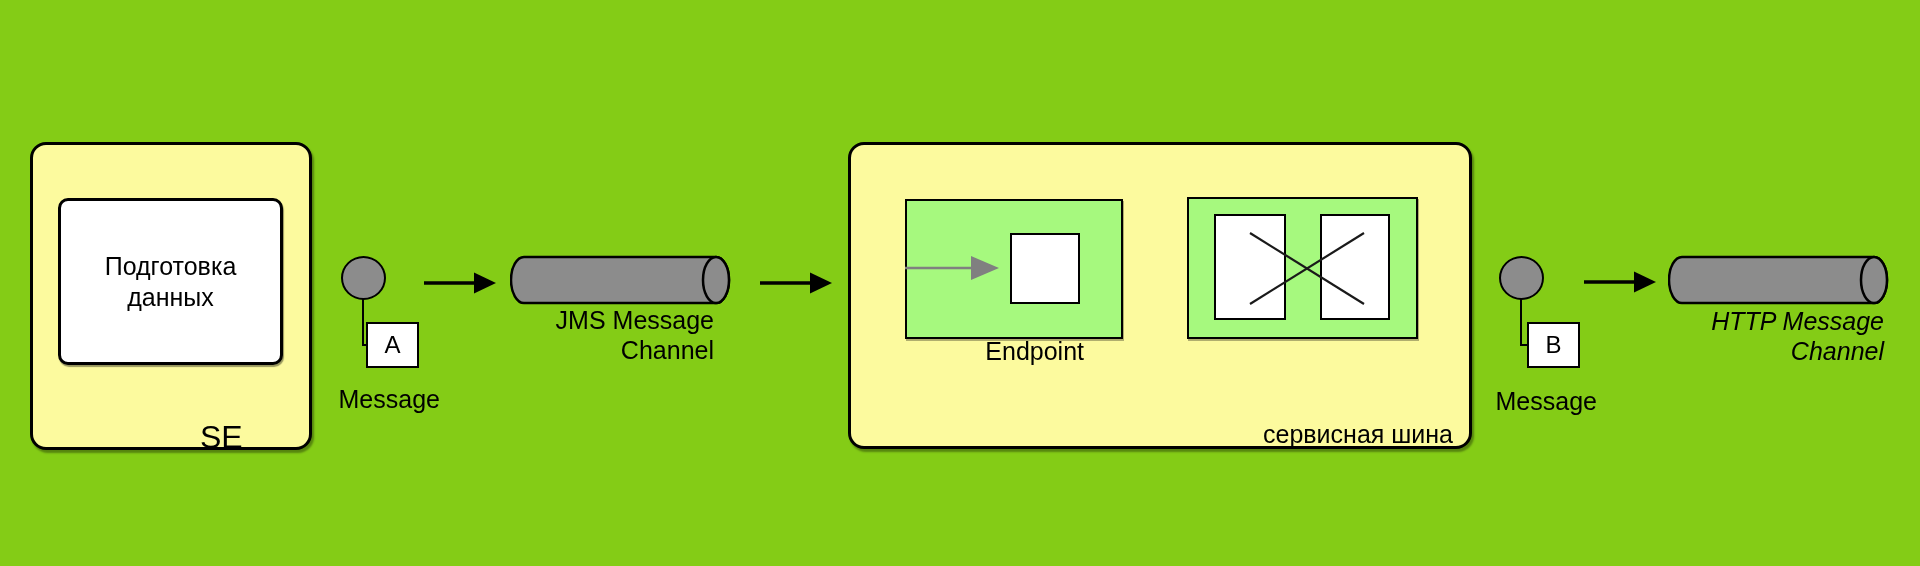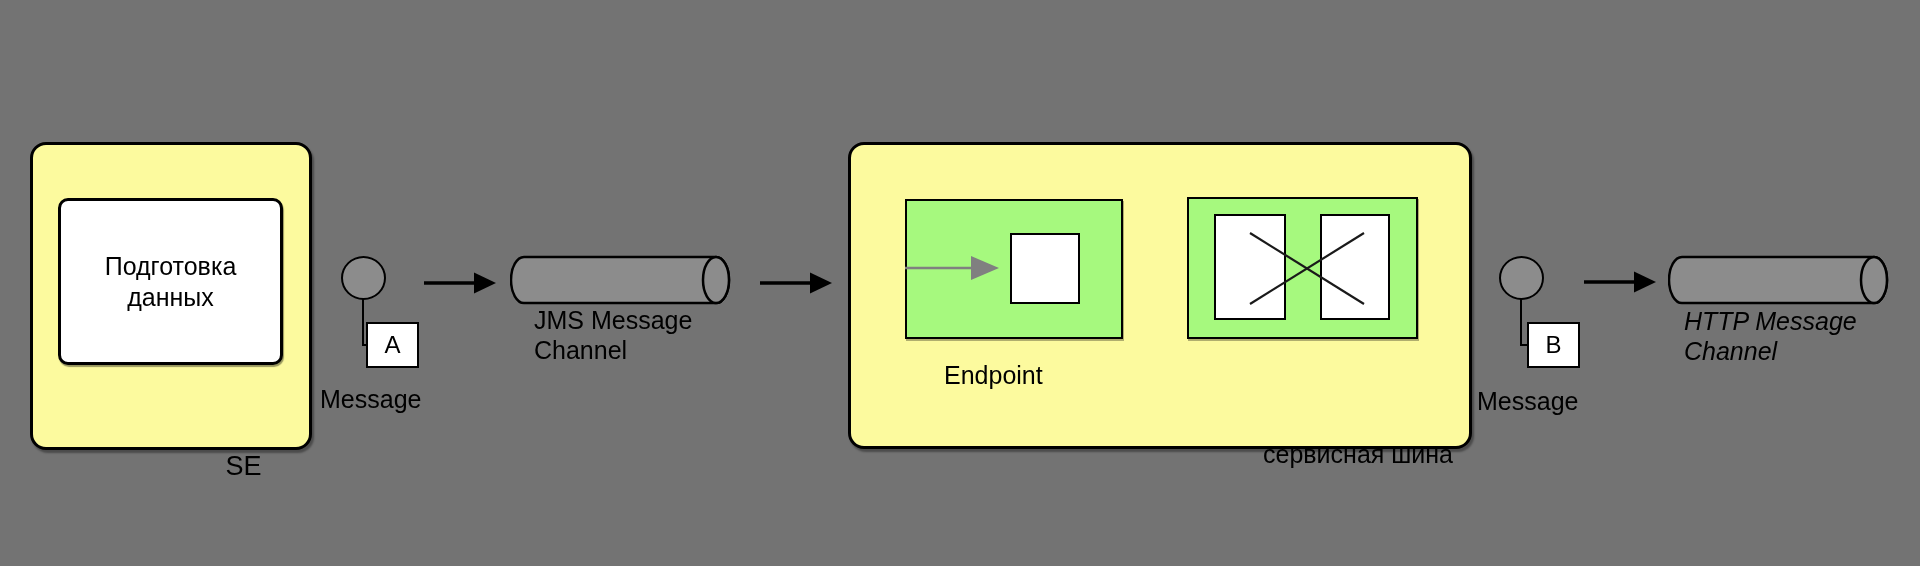--- a/index.html
+++ b/index.html
@@ -6,21 +6,21 @@
     margin: 0;
     padding: 0;
     background: #ffffff;
     font-family: "Liberation Sans", sans-serif;
     color: #000000;
   }
   #canvas {
     position: relative;
     width: 1920px;
     height: 566px;
-    background: #737373;
+    background: #84cc16;
     overflow: hidden;
   }
   .abs { position: absolute; }
 
   
   .container-box {
     position: absolute;
     background: #FCFA9E;
     border: 3px solid #000000;
     border-radius: 16px;
@@ -93,29 +93,28 @@
     align-items: center;
     justify-content: center;
     font-size: 24px;
   }
 
   
   .label {
     position: absolute;
     font-size: 25px;
     line-height: 1.2;
-    text-align: left;
+    text-align: right;
     white-space: normal;
   }
   .label.right { text-align: right; }
   .se-label {
     position: absolute;
-    font-size: 27px;
-    text-align: center;
-    margin-top: 32px;
+    font-size: 32px;
+    text-align: left;
   }
 </style>
 </head>
 <body>
 
 <div id="canvas">
 
   <div class="container-box" style="left:30px; top:142px; width:282px; height:308px;"></div>
 
   <div class="process-box" style="left:58px; top:198px; width:225px; height:167px;">
@@ -149,31 +148,31 @@
   </svg>
 
   <div class="container-box" style="left:848px; top:142px; width:624px; height:307px;"></div>
 
   <div class="green-box" style="left:905px; top:199px; width:218px; height:140px;"></div>
   <svg class="abs" style="left:905px; top:254px;" width="95" height="28" viewBox="0 0 95 28">
     <line x1="0" y1="14" x2="67" y2="14" stroke="#808080" stroke-width="2.5"></line>
     <polygon points="66,2 94,14 66,26" fill="#808080"></polygon>
   </svg>
   <div class="white-square" style="left:1010px; top:233px; width:70px; height:71px;"></div>
-  <div class="label" style="left:944px; top:360px; width:140px;">Endpoint</div>
+  <div class="label" style="left:944px; top:336px; width:140px;">Endpoint</div>
 
   <div class="green-box" style="left:1187px; top:197px; width:231px; height:142px;"></div>
   <div class="white-square" style="left:1214px; top:214px; width:72px; height:106px;"></div>
   <div class="white-square" style="left:1320px; top:214px; width:70px; height:106px;"></div>
   <svg class="abs" style="left:1187px; top:197px;" width="231" height="142" viewBox="0 0 231 142">
     <line x1="63" y1="36" x2="177" y2="107" stroke="#1a1a1a" stroke-width="2.2"></line>
     <line x1="63" y1="107" x2="177" y2="36" stroke="#1a1a1a" stroke-width="2.2"></line>
   </svg>
 
-  <div class="label right" style="left:1153px; top:419px; width:300px;margin-top:20px;">сервисная шина</div>
+  <div class="label right" style="left:1153px; top:419px; width:300px;">сервисная шина</div>
 
   <div class="msg-circle" style="left:1499px; top:256px;"></div>
   <div class="msg-stem-v" style="left:1520px; top:298px; height:48px;"></div>
   <div class="msg-stem-h" style="left:1520px; top:344px; width:8px;"></div>
   <div class="letter-square" style="left:1527px; top:322px;">
     <span>B</span>
   </div>
   <div class="label" style="left:1477px; top:386px; width:120px;">Message</div>
 
   <svg class="abs" style="left:1584px; top:270px;" width="72" height="24" viewBox="0 0 72 24">

